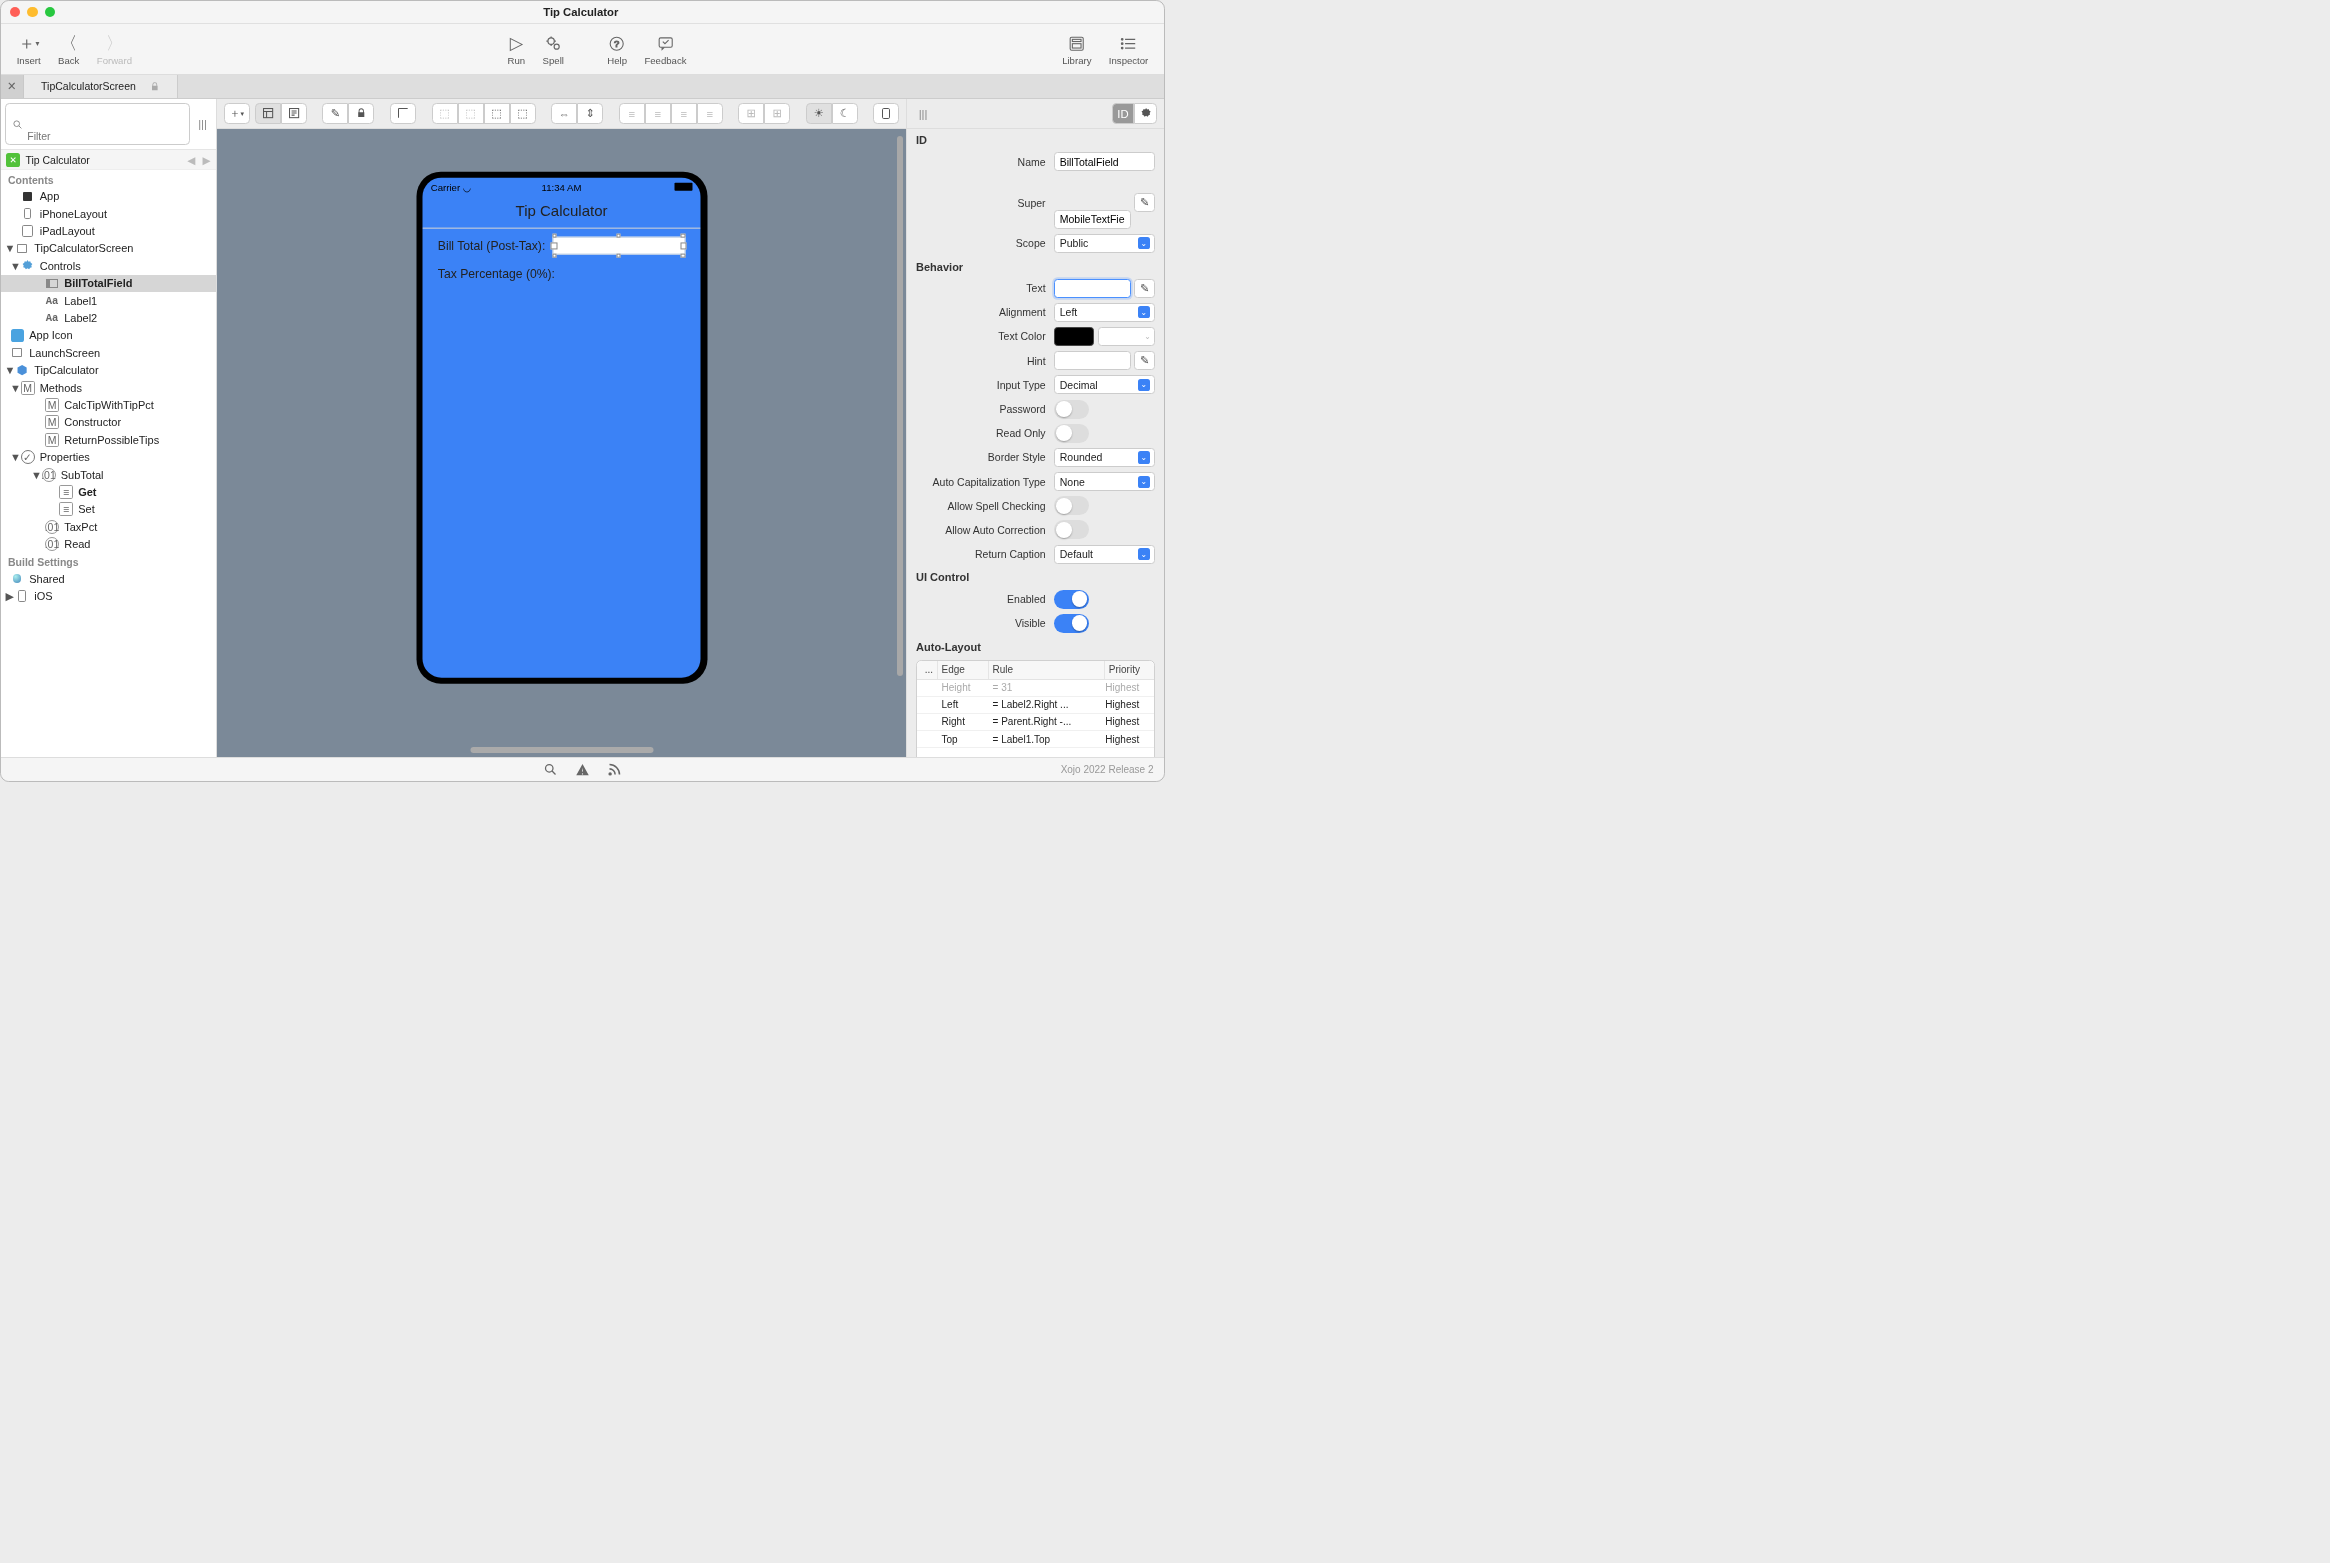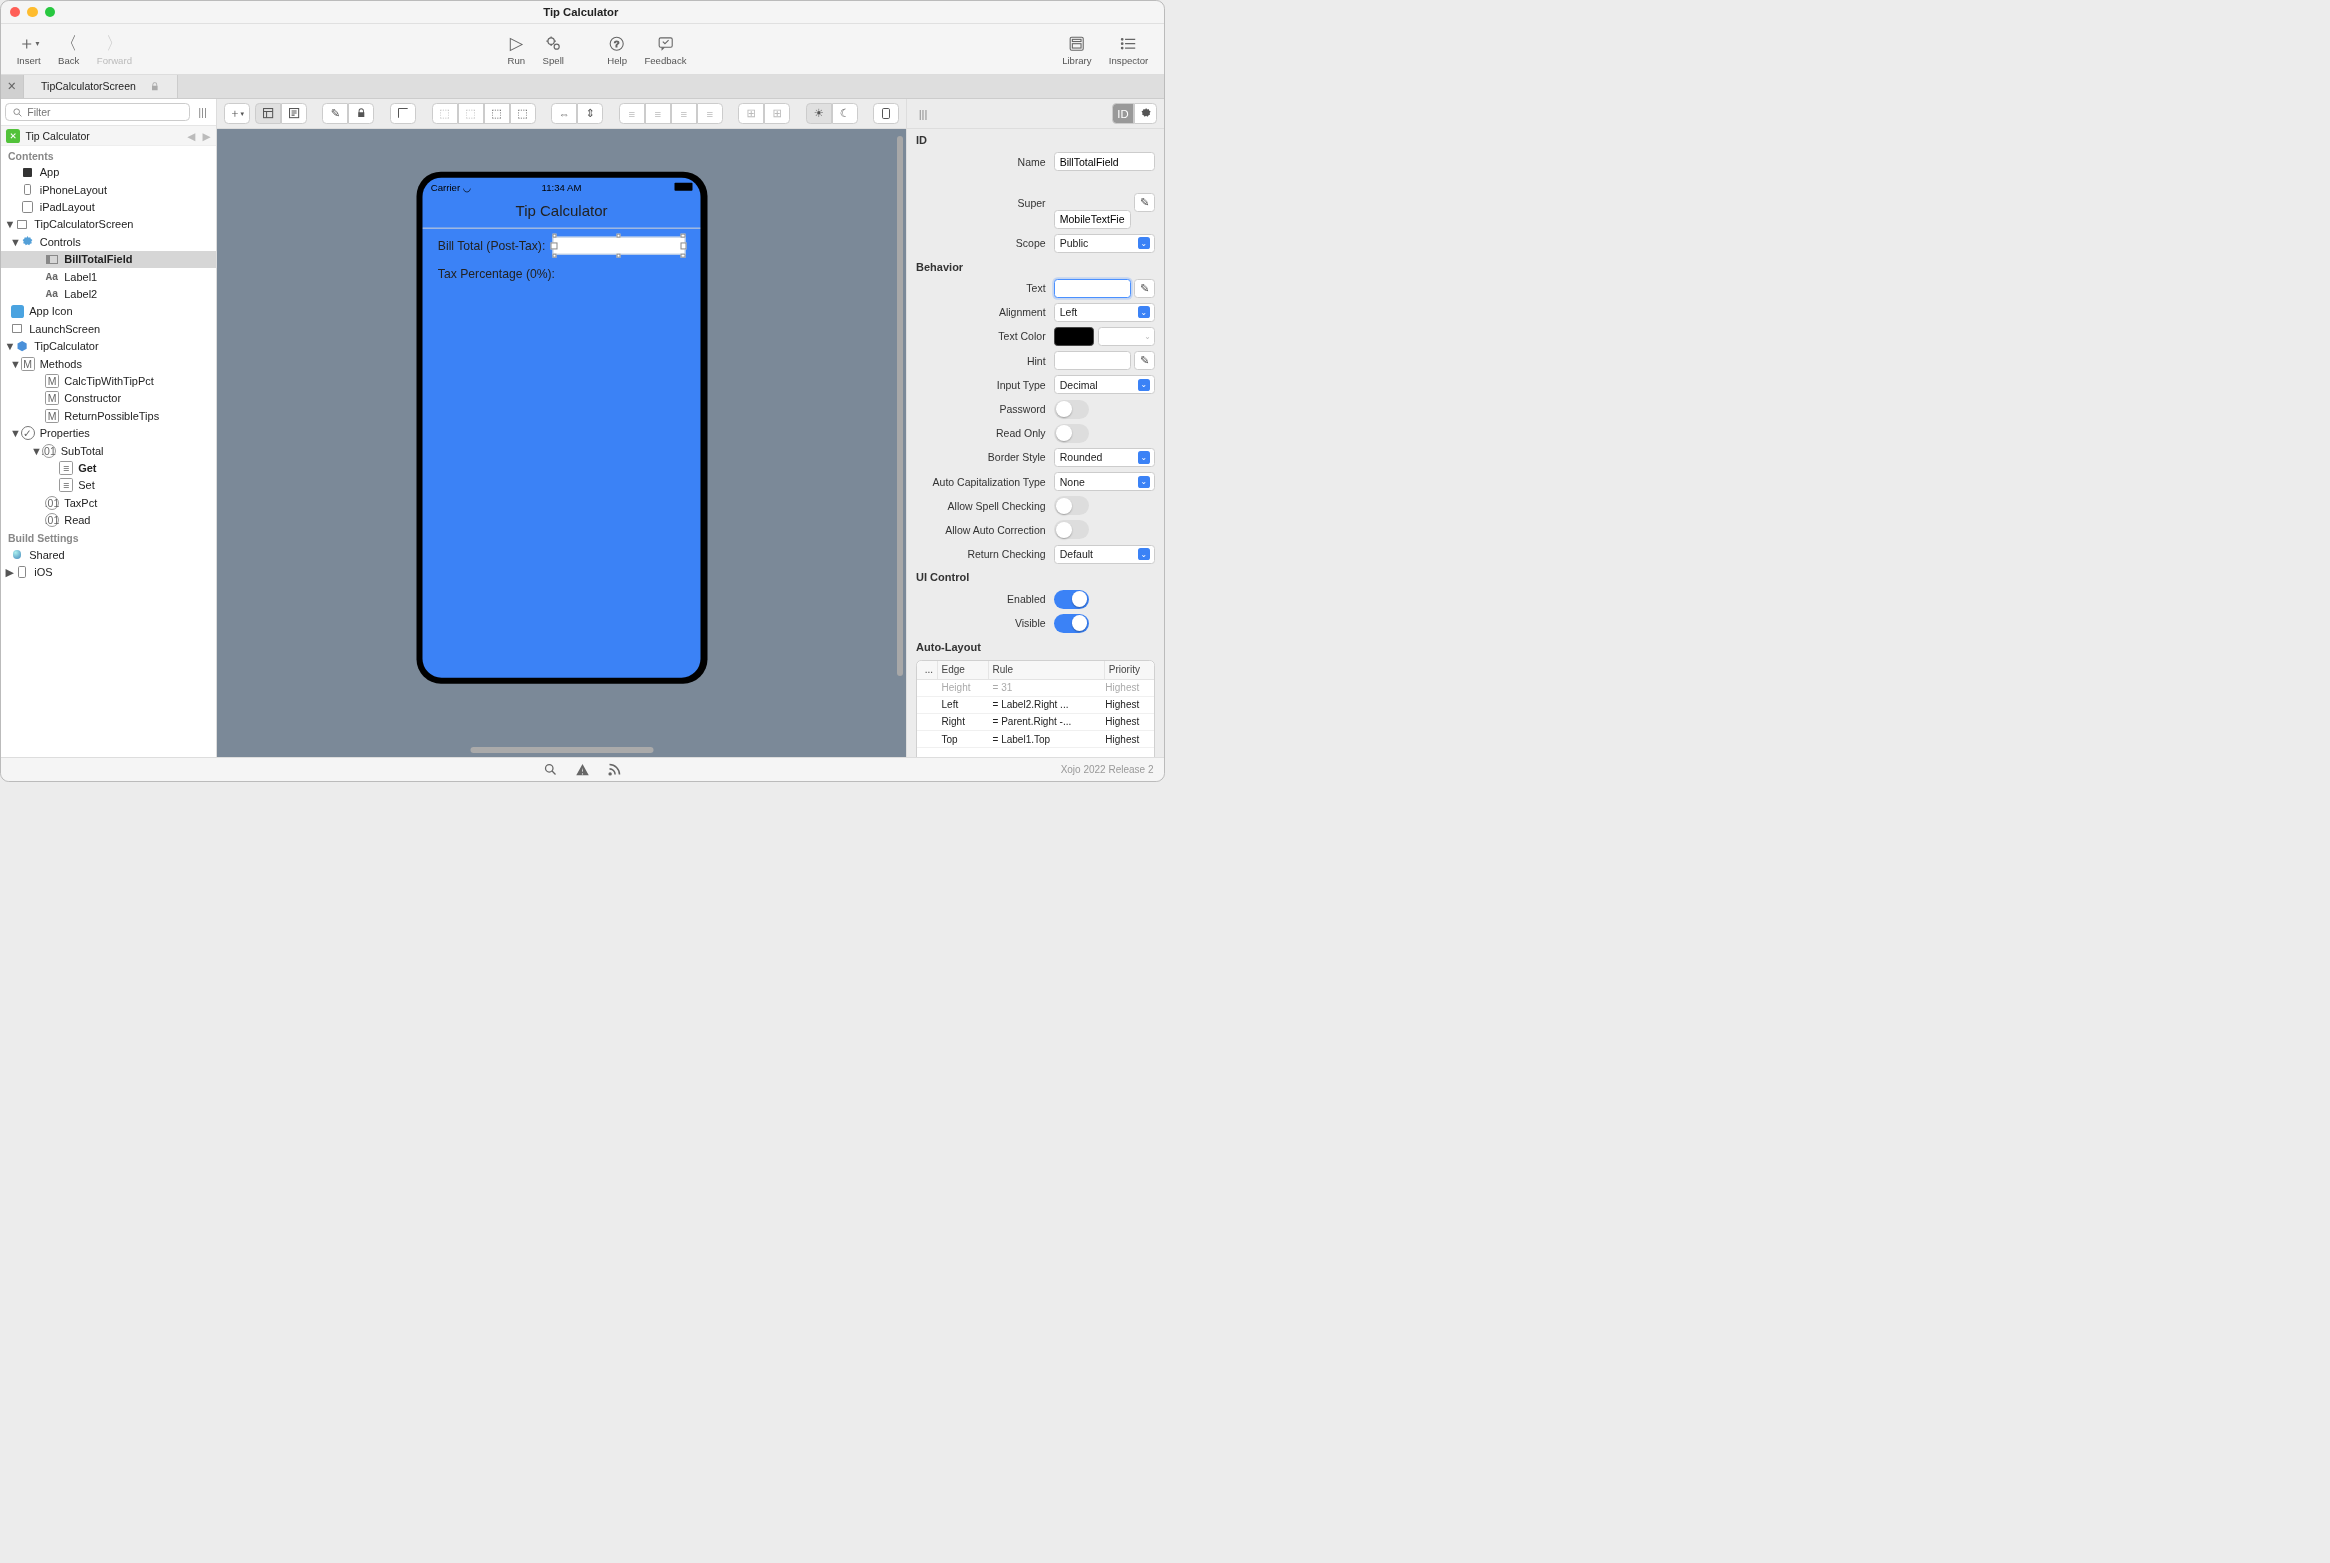--- a/index.html
+++ b/index.html
@@ -31,21 +31,21 @@
 
   
   .main { display: flex; height: calc(100% - 22.7px - 51px - 24.4px - 24.4px); }
   .navpanel { width: 216px; background: #fff; border-right: 0.9px solid #ddd; display:flex; flex-direction:column;}
   .canvasarea { flex: 1; background: #ececec; display:flex; flex-direction:column;}
   .inspector { width: 258px; background: #ececec; border-left: 0.9px solid #ddd; display:flex; flex-direction:column;}
 
   
   .filterrow { display:flex; align-items:center; padding:4.4px 4.4px; gap:3.5px; border-bottom:0.9px solid #e5e5e5;}
   .filterbox { flex:1; display:flex; align-items:center; background:#fff; border:0.9px solid #ccc; border-radius:4.4px; padding:1.7px 5.2px; gap:4.4px;}
-  .filterbox input { border:none; outline:none; flex:1; font-size:10.5px; }
+  .filterbox input { border:none; outline:none; flex:1; font-size:10.5px;margin-top:24px; }
   .filterbox .sicon{color:#888;}
   .collapsebtn{ width:17.4px;color:#888;text-align:center;}
 
   
   .navheader { display:flex; align-items:center; padding:2.6px 5.2px; background:#f5f5f5; border-bottom:0.9px solid #eee;}
   .navheader .pname{flex:1; font-size:10.5px;}
   .navheader .picon{width:14px;height:14px;background:#52c23a;border-radius:2.6px;margin-right:5.2px;display:flex;align-items:center;justify-content:center;color:#fff;font-size:8.7px;}
   .navheader .arrows{color:#bbb; font-size:10.5px; display:flex; gap:7px;}
 
   
@@ -609,21 +609,21 @@
             <div class="iswitch"></div>
           </div>
         </div>
       <div class="insprow">
           <span class="ilabel">Allow Auto Correction</span>
           <div class="ictrl">
             <div class="iswitch"></div>
           </div>
         </div>
       <div class="insprow">
-          <span class="ilabel">Return Checking</span>
+          <span class="ilabel">Return Caption</span>
           <div class="ictrl">
             <div class="iselect">
               <span>Default</span>
               <span class="chev">⌄</span>
             </div>
           </div>
         </div>
 
       <div class="inspsection">UI Control</div>
       <div class="insprow">

